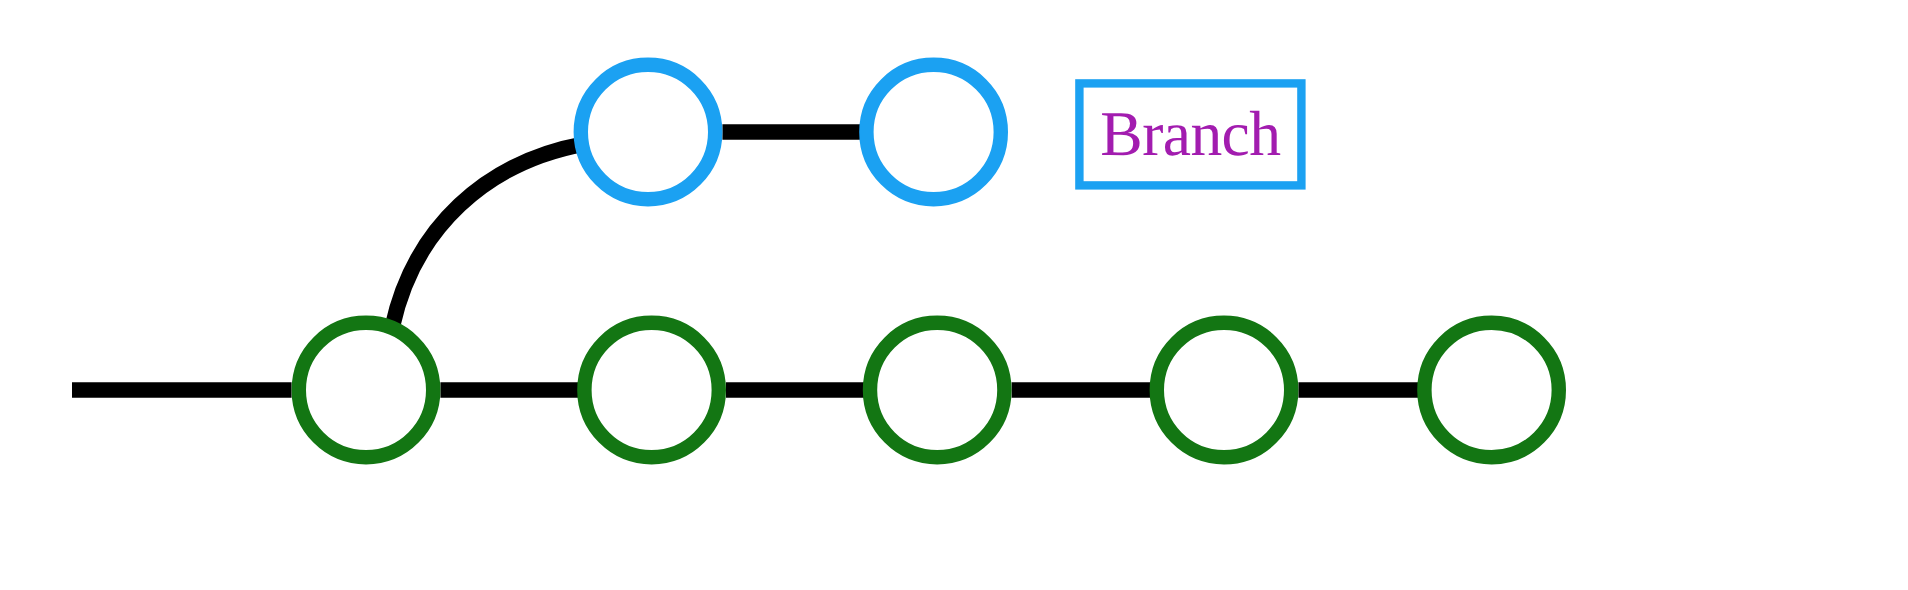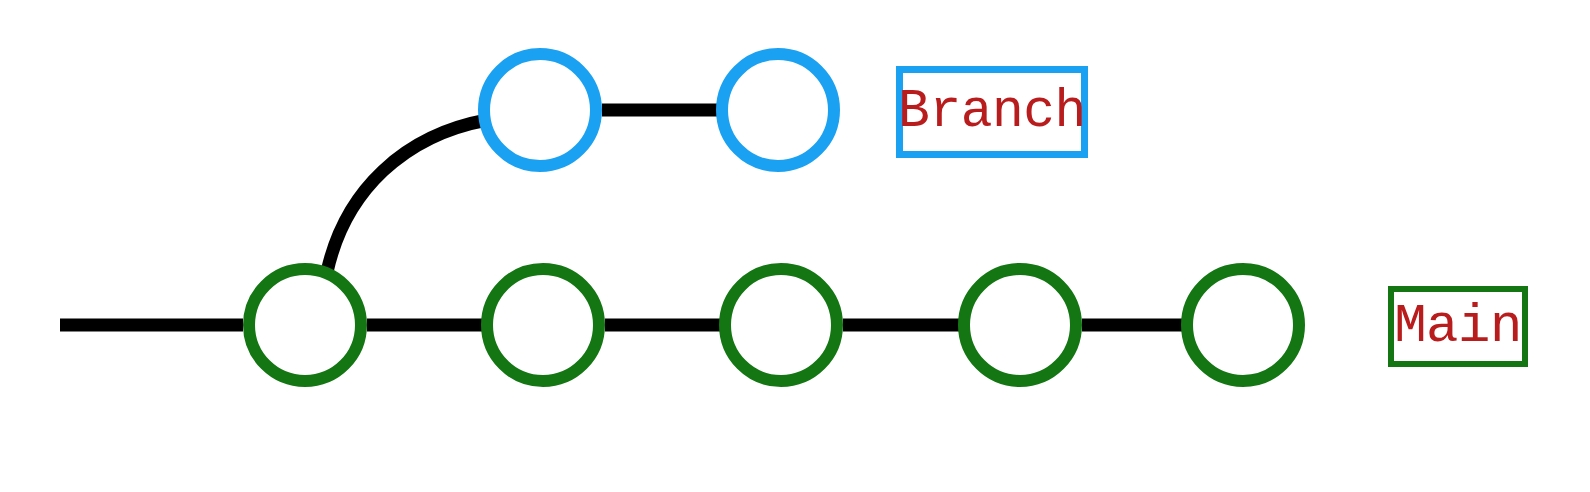--- a/index.html
+++ b/index.html
@@ -43,23 +43,23 @@
     border: 7px solid #1ba1f2;
   }
   #legend-main {
     left: 1388px;
     top: 286px;
     width: 140px;
     height: 81px;
     border: 6px solid #137613;
   }
   .legend-label {
-    font-family: Liberation Mono, monospace;
+    font-family: Liberation Serif, serif;
     font-size: 55px;
-    color: #b91c1c;
+    color: #a21caf;
     letter-spacing: -0.5px;
     white-space: nowrap;
   }
   #legend-branch .legend-label { font-size: 53px; }
   #legend-main .legend-label { font-size: 54px; }
 </style>
 </head>
 <body>
 
 <div id="diagram-root">
@@ -84,17 +84,14 @@
     <circle cx="1243" cy="325" r="56" fill="#ffffff" stroke="#137613" stroke-width="12"></circle>
 
     <circle cx="540" cy="110" r="56" fill="#ffffff" stroke="#1ba1f2" stroke-width="12"></circle>
     <circle cx="778" cy="110" r="56" fill="#ffffff" stroke="#1ba1f2" stroke-width="12"></circle>
   </svg>
 
   <div class="legend-box" id="legend-branch">
     <span class="legend-label">Branch</span>
   </div>
 
-  <div class="legend-box" id="legend-main">
-    <span class="legend-label">Main</span>
-  </div>
 
 </div>
 
 </body></html>

